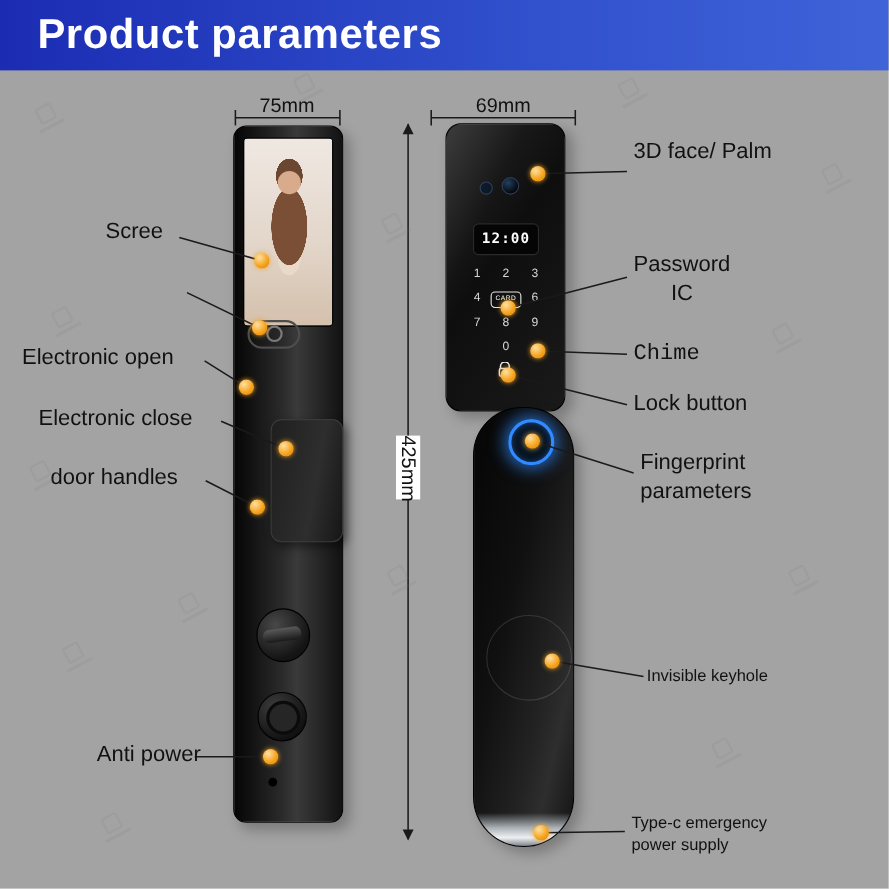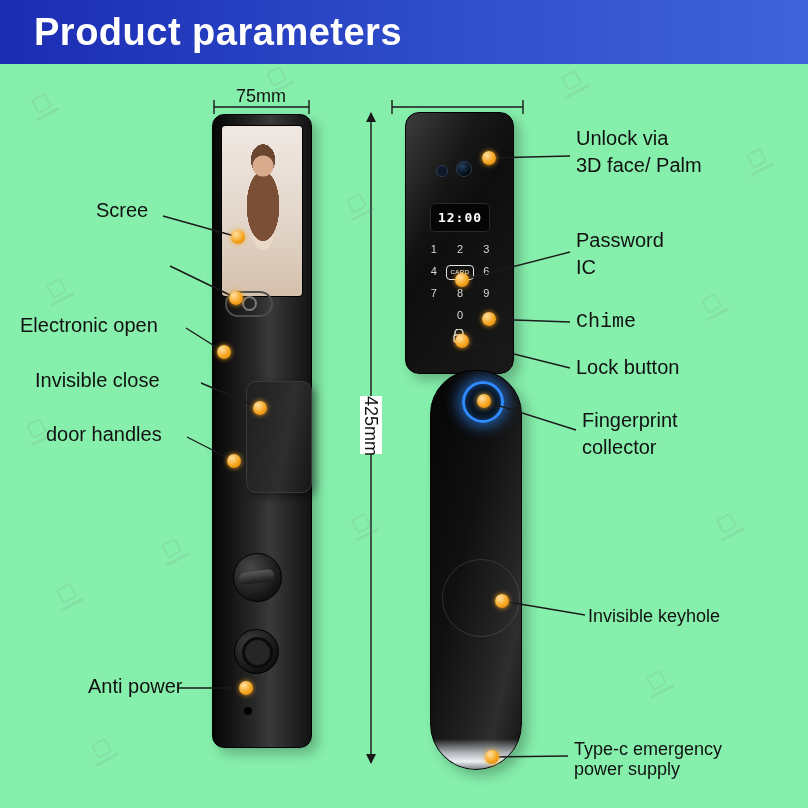--- a/index.html
+++ b/index.html
@@ -1,27 +1,27 @@
 <!DOCTYPE html>
 <html><head>
 <meta charset="utf-8">
 <style>
   html,body{margin:0;padding:0;background:#fff;}
-  .stage{position:relative;width:808px;height:808px;background:#86efac;overflow:hidden;
+  .stage{position:relative;width:808px;height:808px;background:#a3a3a3;overflow:hidden;
          font-family:"Liberation Sans",sans-serif;color:#111;}
 
   
   .banner{position:absolute;left:0;top:0;width:808px;height:64px;z-index:1;
           background:linear-gradient(90deg,#1b2cb3 0%,#2f4ecb 55%,#3f63d9 100%);
           display:flex;align-items:center;}
   .banner h1{margin:0 0 0 34px;font-size:38px;font-weight:800;color:#fff;letter-spacing:.5px;}
 
   
   .label{position:absolute;font-size:20px;color:#111;white-space:nowrap;z-index:4;}
-  .label.small{font-size:18px;}
+  .label.small{font-size:15px;}
   .ln{display:block;line-height:27px;}
   .label.small .ln{line-height:20px;}
   .dim{position:absolute;font-size:18px;color:#111;z-index:4;text-align:center;}
   .dim.vert{transform:rotate(90deg);background:#fff;height:22px;line-height:22px;z-index:5;}
 
   
   .lines{position:absolute;left:0;top:0;z-index:3;}
 
   
   .dot{position:absolute;width:14px;height:14px;border-radius:50%;z-index:7;
@@ -128,20 +128,21 @@
       <line x1="392" y1="100" x2="392" y2="114"></line>
       <line x1="523" y1="100" x2="523" y2="114"></line>
 
       <line x1="371" y1="113" x2="371" y2="763"></line>
     </g>
     <polygon points="366,122 376,122 371,112" fill="#1a1a1a"></polygon>
     <polygon points="366,754 376,754 371,764" fill="#1a1a1a"></polygon>
   </svg>
 
   <div class="dim" style="left:212px;top:86px;width:98px;">75mm</div>
+  <div class="dim" style="left:391px;top:86px;width:133px;">69mm</div>
   <div class="dim vert" style="left:342px;top:414px;width:58px;">425mm</div>
 
   <div class="lock-left">
     <div class="ll-screen"></div>
     <div class="ll-campill">
       <div class="ll-camring"></div>
     </div>
     <div class="ll-handleblock"></div>
     <div class="ll-thumbturn">
       <div class="ll-ttbar"></div>
@@ -178,37 +179,36 @@
   <div class="rl-handle">
     <div class="rl-grip">
       <div class="rl-fp"></div>
       <div class="rl-keyhole"></div>
       <div class="rl-cap"></div>
     </div>
   </div>
 
   <div class="label" style="left:96px;top:199px;">Scree</div>
   <div class="label" style="left:20px;top:314px;">Electronic open</div>
-  <div class="label" style="left:35px;top:369px;">Invisible close</div>
+  <div class="label" style="left:35px;top:369px;">Electronic close</div>
   <div class="label" style="left:46px;top:423px;">door handles</div>
   <div class="label" style="left:88px;top:675px;">Anti power</div>
 
   <div class="label" style="left:576px;top:125px;">
-    <span class="ln">Unlock via</span>
     <span class="ln">3D face/ Palm</span>
   </div>
-  <div class="label" style="left:576px;top:227px;">
+  <div class="label" style="left:576px;top:227px;text-align:center;">
     <span class="ln">Password</span>
     <span class="ln">IC</span>
   </div>
   <div class="label" style="left:576px;top:310px;font-family:Liberation Mono, monospace;">Chime</div>
   <div class="label" style="left:576px;top:356px;">Lock button</div>
   <div class="label" style="left:582px;top:407px;">
     <span class="ln">Fingerprint</span>
-    <span class="ln">collector</span>
+    <span class="ln">parameters</span>
   </div>
   <div class="label small" style="left:588px;top:606px;">Invisible keyhole</div>
   <div class="label small" style="left:574px;top:739px;">
     <span class="ln">Type-c emergency</span>
     <span class="ln">power supply</span>
   </div>
 
   <div class="dot" style="left:238px;top:237px;"></div>
   <div class="dot" style="left:236px;top:298px;"></div>
   <div class="dot" style="left:224px;top:352px;"></div>

